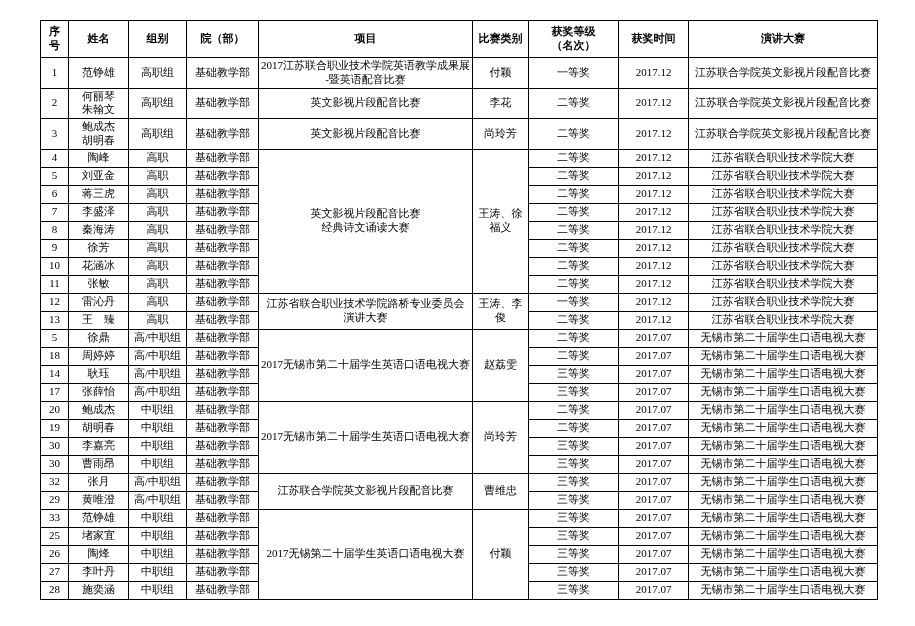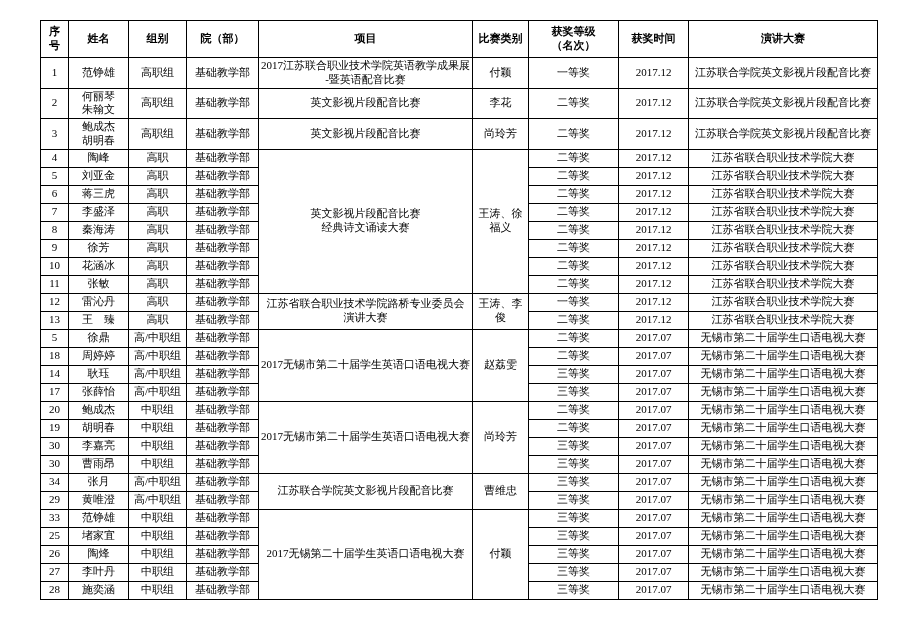--- a/index.html
+++ b/index.html
@@ -268,21 +268,21 @@
         <tr>
           <td>30</td>
           <td>曹雨昂</td>
           <td>中职组</td>
           <td>基础教学部</td>
           <td>三等奖</td>
           <td>2017.07</td>
           <td>无锡市第二十届学生口语电视大赛</td>
         </tr>
         <tr>
-          <td>34</td>
+          <td>32</td>
           <td>张月</td>
           <td>高/中职组</td>
           <td>基础教学部</td>
           <td rowspan="2">江苏联合学院英文影视片段配音比赛</td>
           <td rowspan="2">曹维忠</td>
           <td>三等奖</td>
           <td>2017.07</td>
           <td>无锡市第二十届学生口语电视大赛</td>
         </tr>
         <tr>

